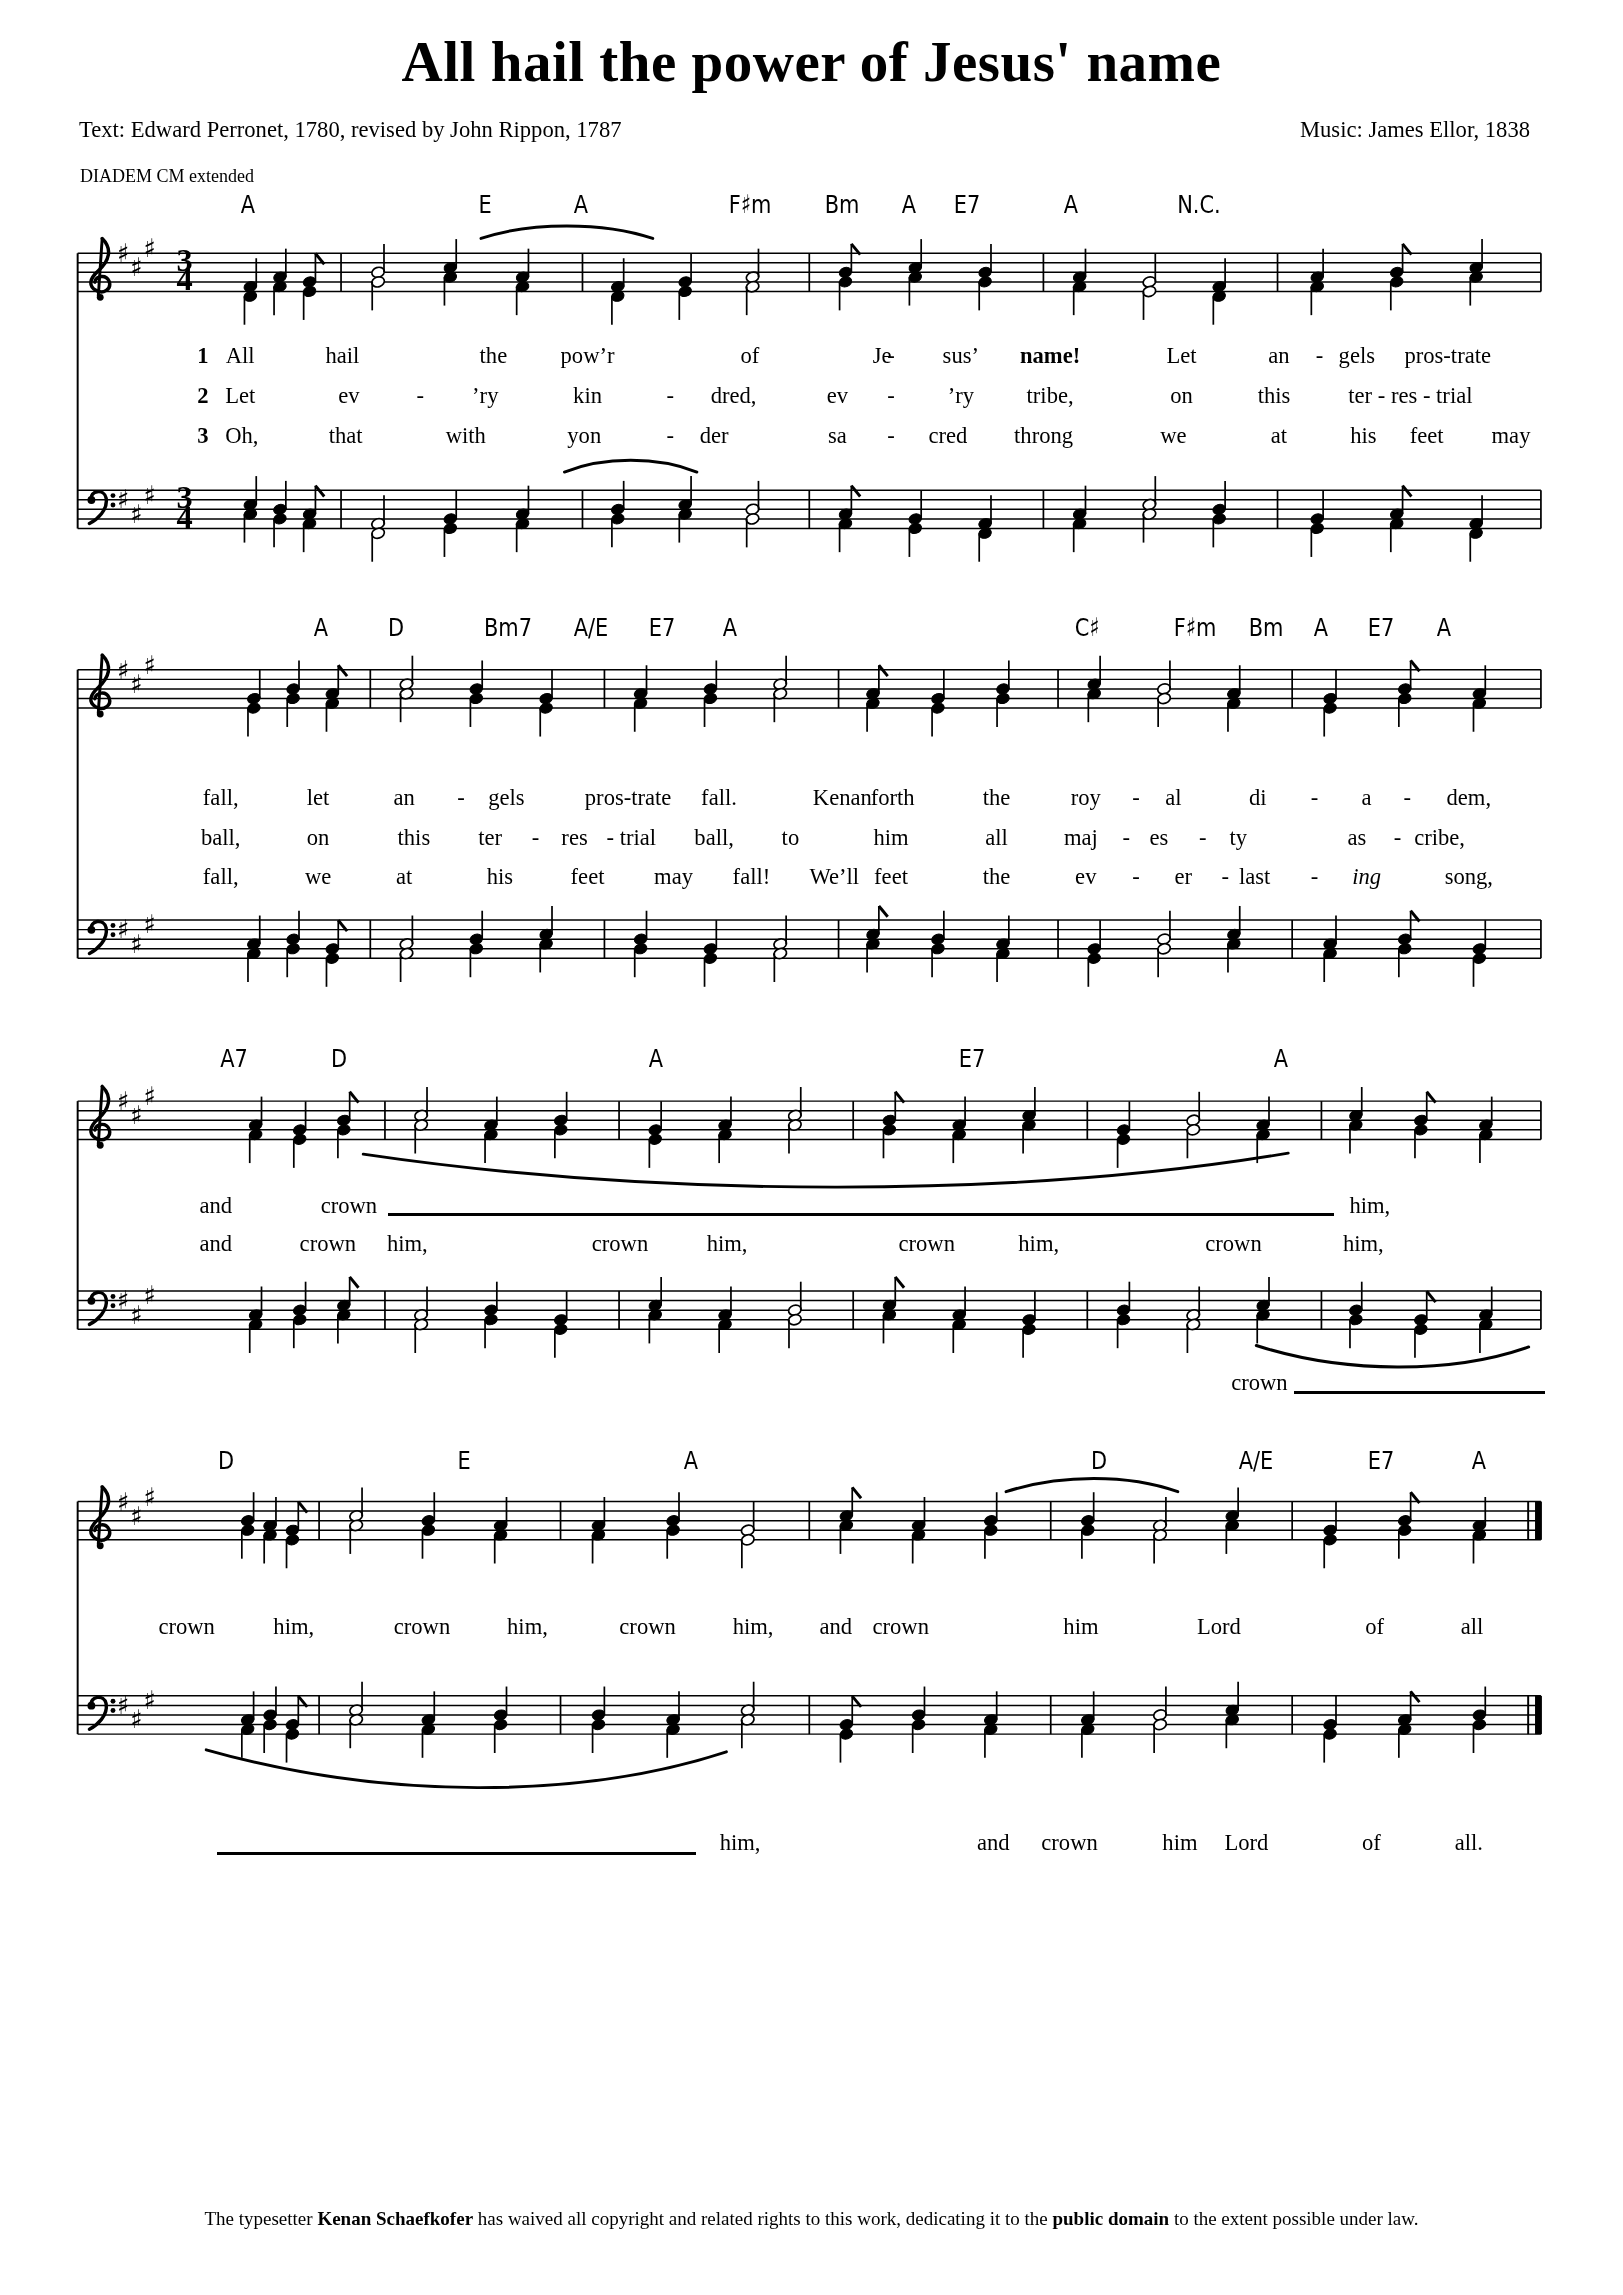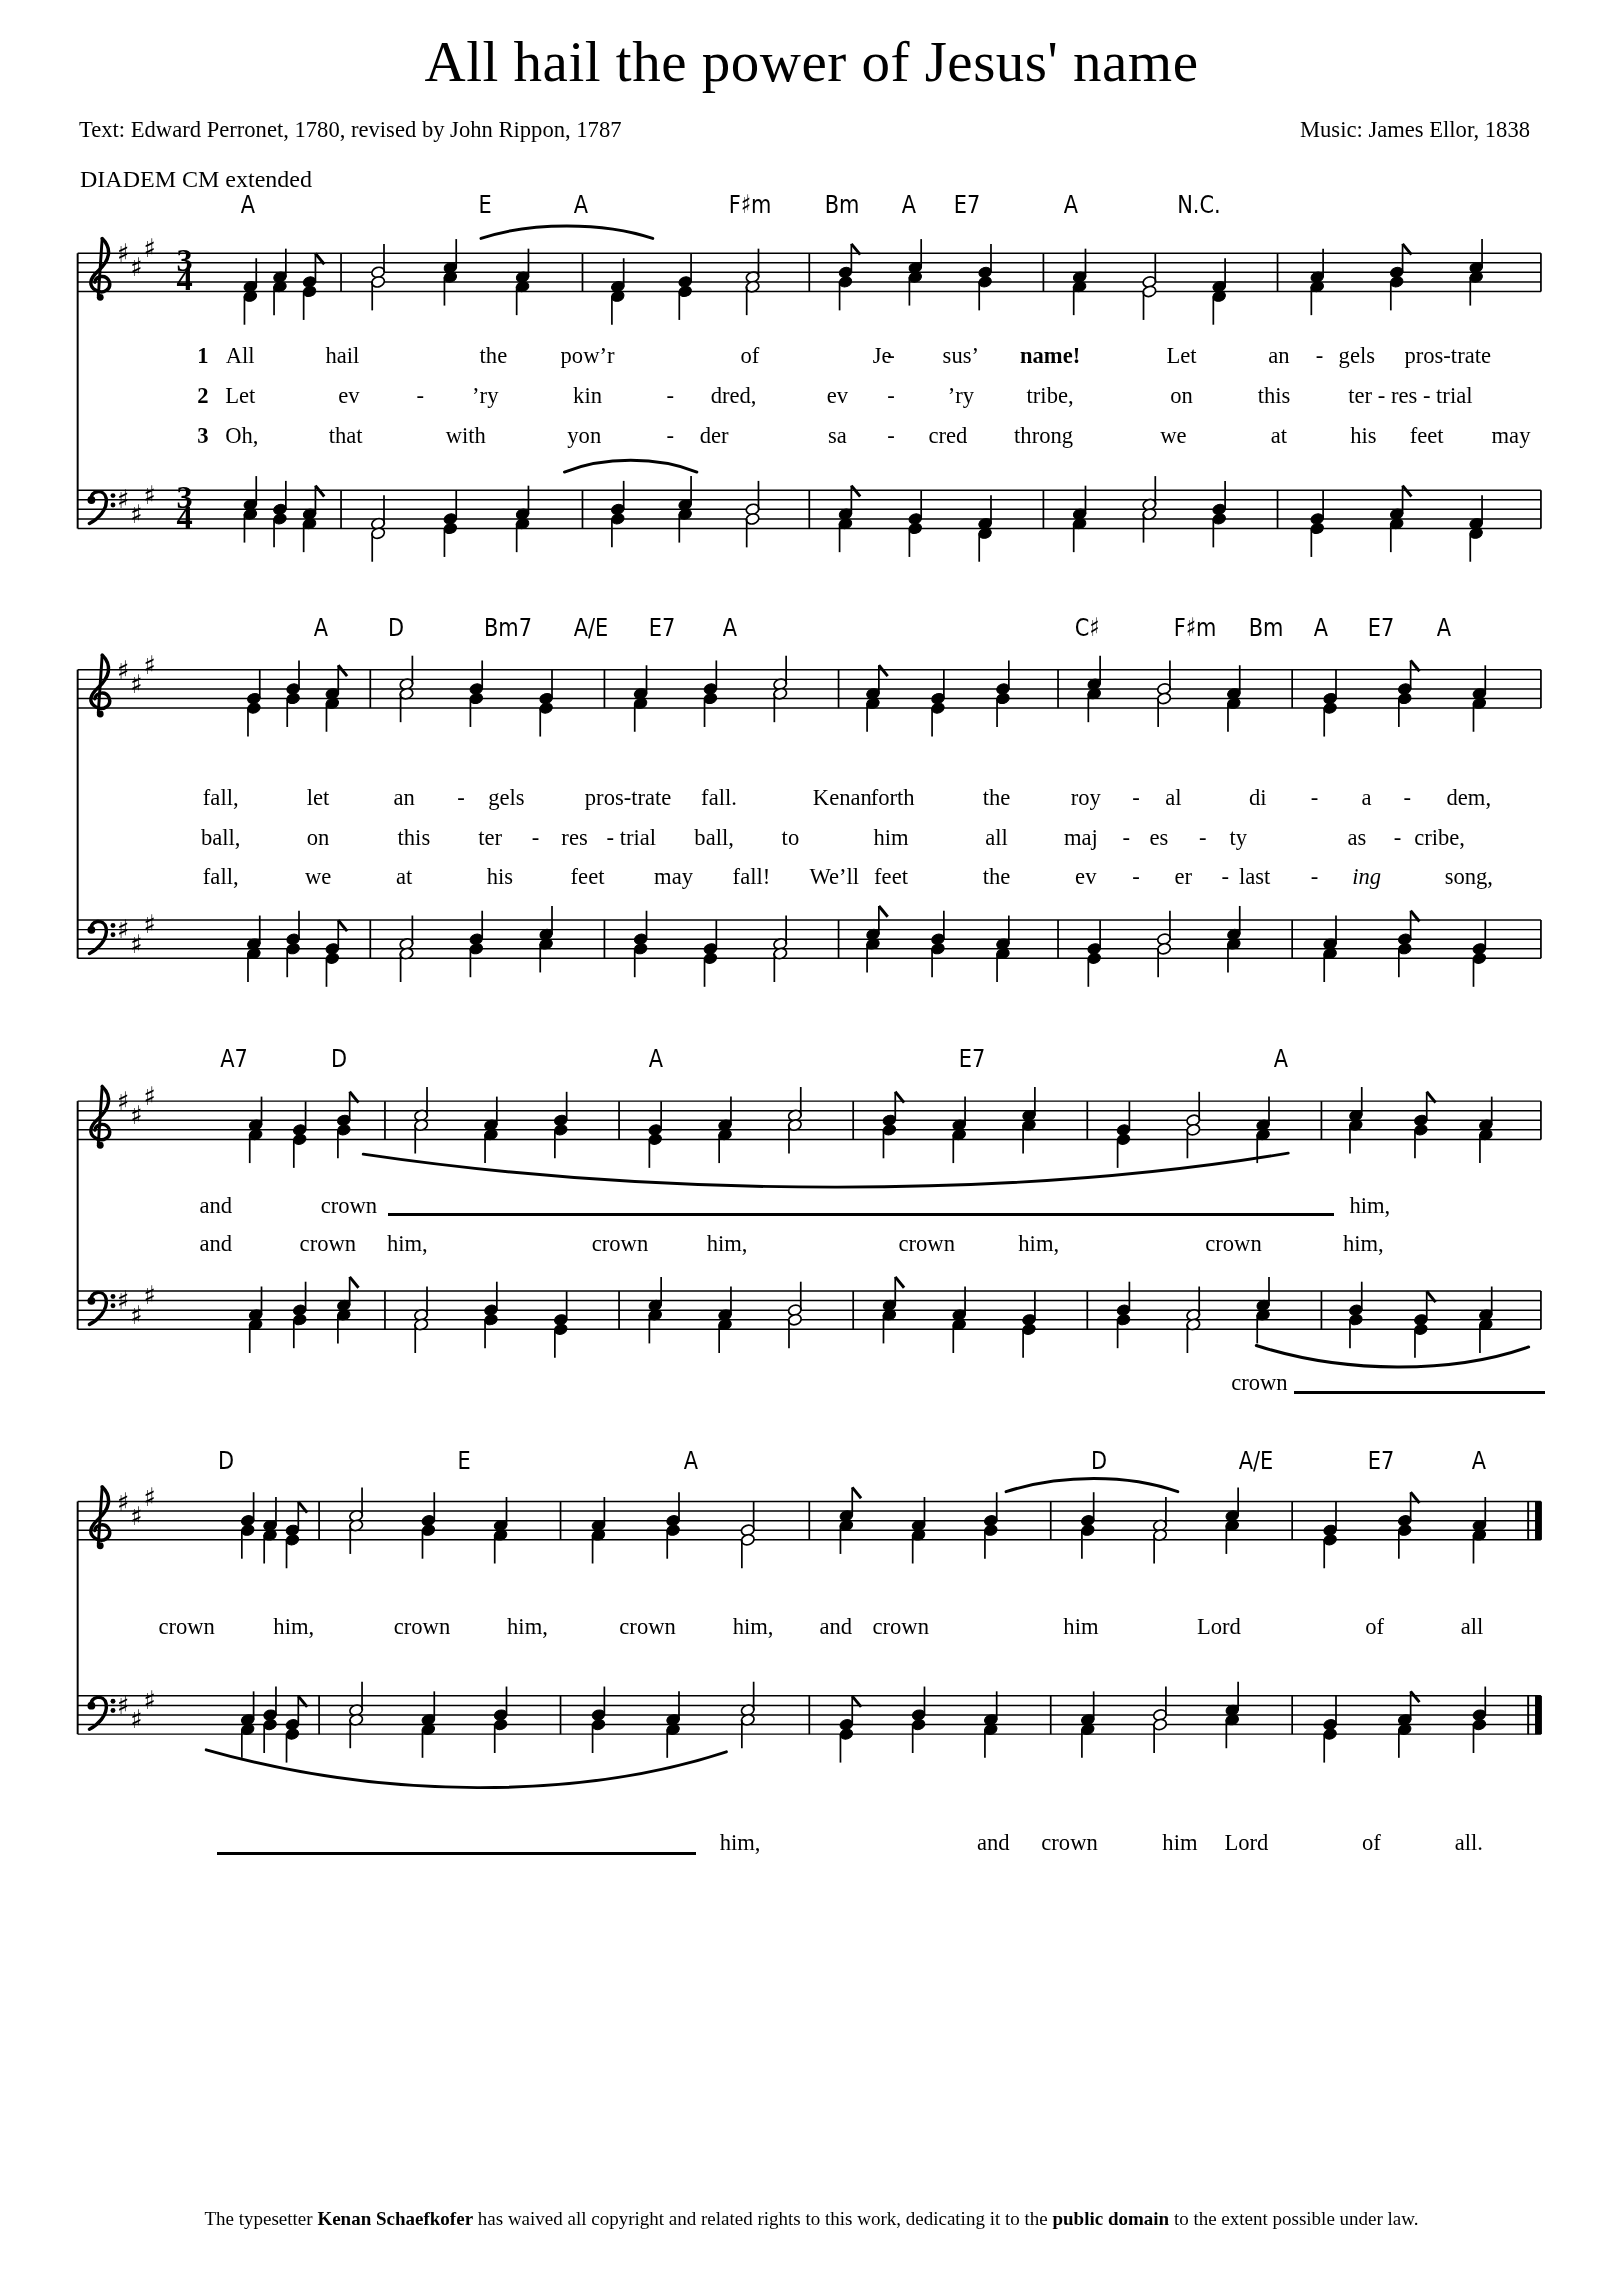--- a/index.html
+++ b/index.html
@@ -1,23 +1,23 @@
 <!DOCTYPE html>
 <html style="font-size:7.9px"><head>
 <meta charset="utf-8">
 <style>
   html,body{margin:0;padding:0;background:#ffffff;}
   #page{position:relative;width:1623px;height:2295px;background:#ffffff;color:#000;
         font-family:"Liberation Serif",serif;overflow:hidden;}
   #title{position:absolute;top:28.5px;left:0;width:100%;text-align:center;
-         font-size:57px;font-weight:normal;letter-spacing:0.5px;}
+         font-size:57px;font-weight:bold;letter-spacing:0.5px;}
   .creditrow{position:absolute;top:117px;left:79px;right:79px;font-size:22.6px;}
   #text-credit{position:absolute;left:0;top:0;}
   #music-credit{position:absolute;right:14px;top:0;}
-  #tune-name{position:absolute;top:166px;left:80px;font-size:24px;}
+  #tune-name{position:absolute;top:166px;left:80px;font-size:18px;}
   .chords{position:absolute;left:0;width:100%;height:34px;font-size:25.5px;
           font-family:"DejaVu Sans",sans-serif;}
   .chords span{position:absolute;transform:translateX(-50%) scaleX(.82);white-space:nowrap;}
   .lyrics{position:absolute;left:0;width:100%;height:30px;font-size:22.6px;}
   .lyrics span{position:absolute;transform:translateX(-50%);white-space:nowrap;}
   .lyrics span.b, .b{font-weight:bold;}
   .ext{position:absolute;height:2.9px;background:#000;}
   #notation{position:absolute;left:0;top:0;pointer-events:none;}
   .footerline{position:absolute;left:0;width:100%;text-align:center;font-size:19px;}
   #footer-1{top:2208px;}

